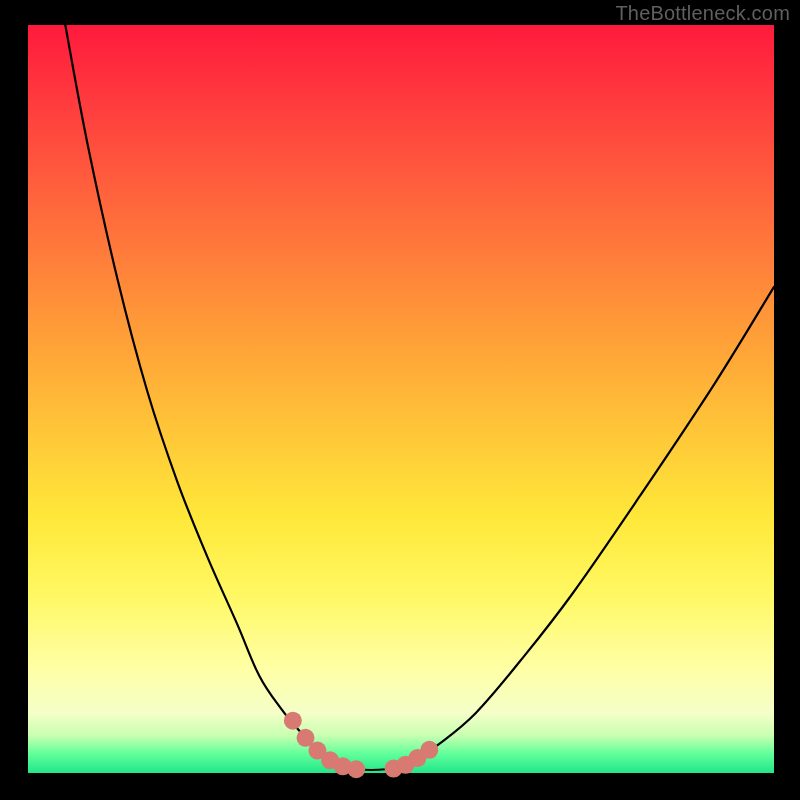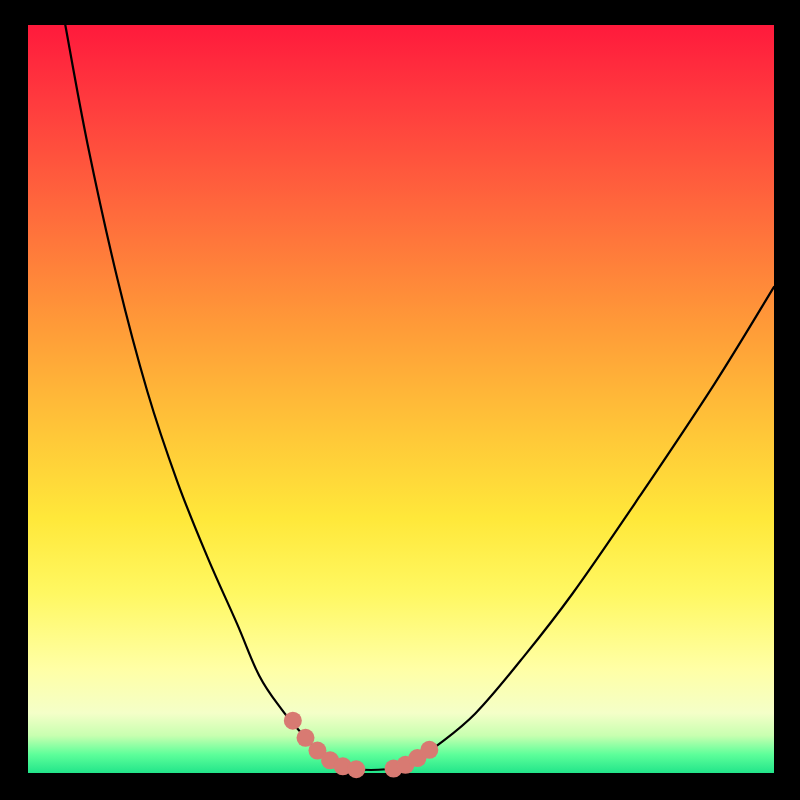--- a/index.html
+++ b/index.html
@@ -71,13 +71,14 @@
           <circle cx="302.13" cy="735.284" r="9" fill="#d87a72"></circle>
           <circle cx="314.812" cy="741.268" r="9" fill="#d87a72"></circle>
           <circle cx="328.24" cy="744.26" r="9" fill="#d87a72"></circle>
           <circle cx="365.54" cy="743.512" r="9" fill="#d87a72"></circle>
           <circle cx="377.476" cy="739.772" r="9" fill="#d87a72"></circle>
           <circle cx="389.41200000000003" cy="733.04" r="9" fill="#d87a72"></circle>
           <circle cx="401.34799999999996" cy="724.812" r="9" fill="#d87a72"></circle>
         </g>
     </svg>
   </div>
+  <div class="watermark">TheBottleneck.com</div>
 </div>
 
 </body></html>

